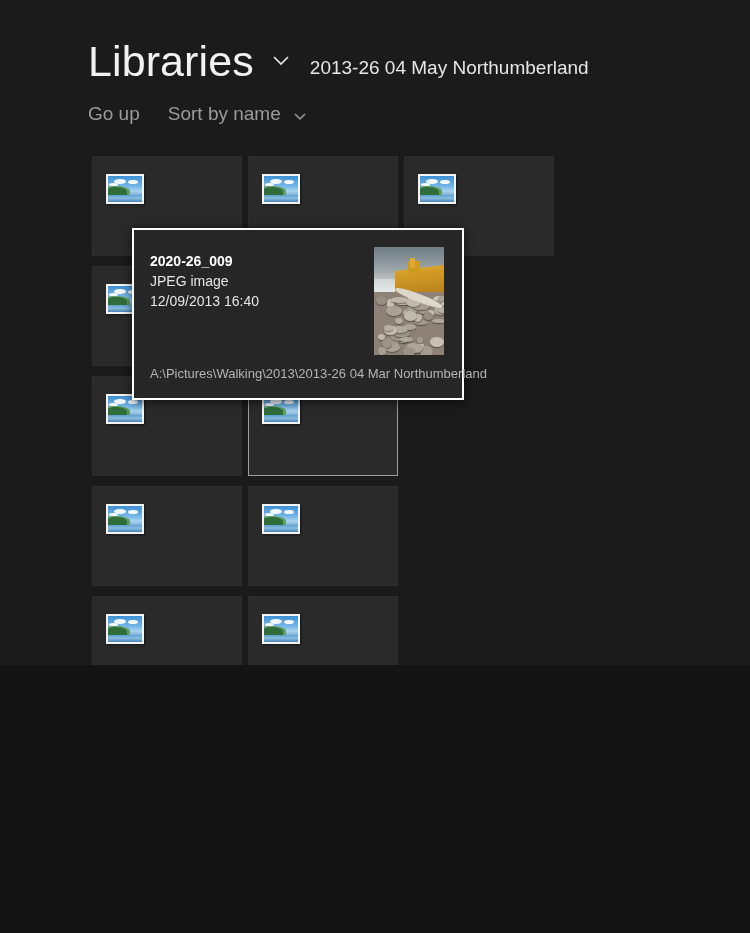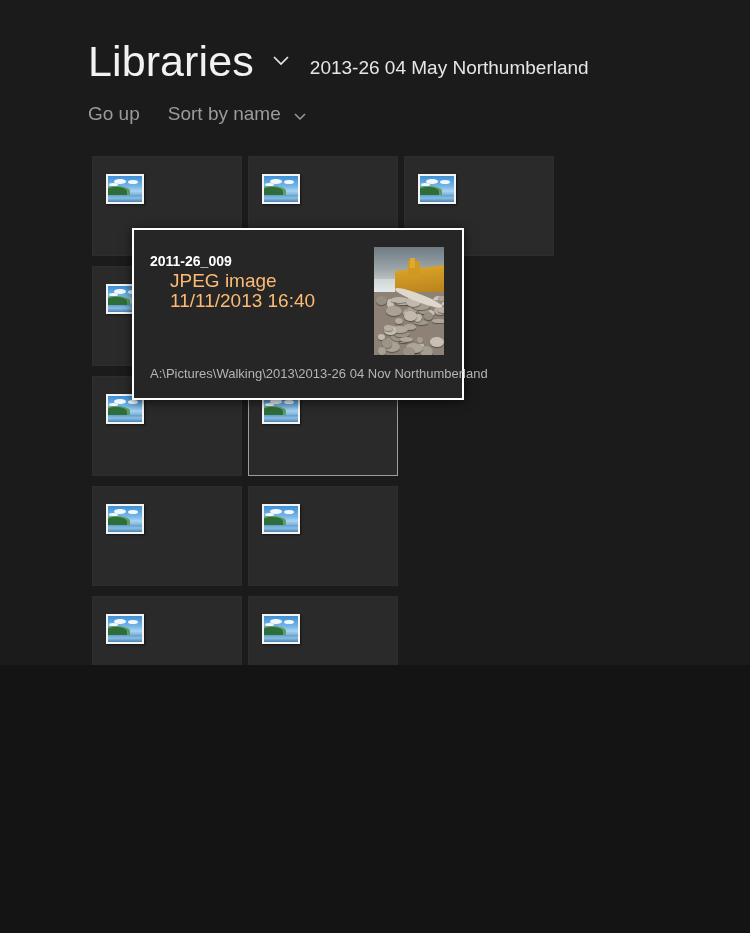--- a/index.html
+++ b/index.html
@@ -189,26 +189,25 @@
   }
 
   #tooltip-filename {
     font-size: 14px;
     font-weight: bold;
     color: #ffffff;
     line-height: 19px;
     white-space: nowrap;
   }
   .tooltip-line {
-    font-size: 19px;
+    font-size: 14px;
     font-weight: 400;
-    color: #fdba74;
+    color: #e5e5e5;
     line-height: 20px;
     white-space: nowrap;
-    margin-left: 20px;
   }
 
   #tooltip-preview {
     position: absolute;
     right: 18px;
     top: 17px;
     width: 70px;
     height: 108px;
     overflow: hidden;
     background: #8d8d8d;
@@ -455,23 +454,23 @@
             <div class="hill-near"></div>
             <div class="water"></div>
           </div>
         </div>
       </div>
     </div>
 
   <div id="info-tooltip">
 
     <div id="tooltip-meta">
-      <div id="tooltip-filename">2011-26_009</div>
+      <div id="tooltip-filename">2020-26_009</div>
       <div class="tooltip-line">JPEG image</div>
-      <div class="tooltip-line">11/11/2013 16:40</div>
+      <div class="tooltip-line">12/09/2013 16:40</div>
     </div>
 
     <div id="tooltip-preview">
       <div class="sky"></div>
       <div class="sea"></div>
       <div class="headland"></div>
       <div class="castle"></div>
       <div class="castle-tower"></div>
       <div class="beach">
           <div class="rock" style="width: 18.5529%; height: 10.2919%; left: 49.8909%; top: 86.8641%; background: rgb(190, 182, 168);"></div>
@@ -517,17 +516,17 @@
           <div class="rock" style="width: 24.8423%; height: 8.53876%; left: 23.7742%; top: 7.89697%; background: rgb(191, 183, 169);"></div>
           <div class="rock" style="width: 15.9977%; height: 14.465%; left: 2.91165%; top: 5.37955%; background: rgb(150, 142, 128);"></div>
           <div class="rock" style="width: 10.9245%; height: 12.4219%; left: 5.66345%; top: 86.8182%; background: rgb(168, 160, 146);"></div>
           <div class="rock" style="width: 11.4443%; height: 9.33816%; left: 29.7546%; top: 41.111%; background: rgb(180, 172, 158);"></div>
           <div class="rock" style="width: 24.684%; height: 14.8099%; left: 54.9227%; top: 13.8855%; background: rgb(166, 158, 144);"></div>
           <div class="rock" style="width: 21.6938%; height: 15.26%; left: 45.8046%; top: 7.65701%; background: rgb(193, 185, 171);"></div>
         </div>
       <div class="driftwood"></div>
     </div>
 
-    <div id="tooltip-path">A:\Pictures\Walking\2013\2013-26 04 Nov Northumberland</div>
+    <div id="tooltip-path">A:\Pictures\Walking\2013\2013-26 04 Mar Northumberland</div>
 
   </div>
 
 </div>
 
 </body></html>

